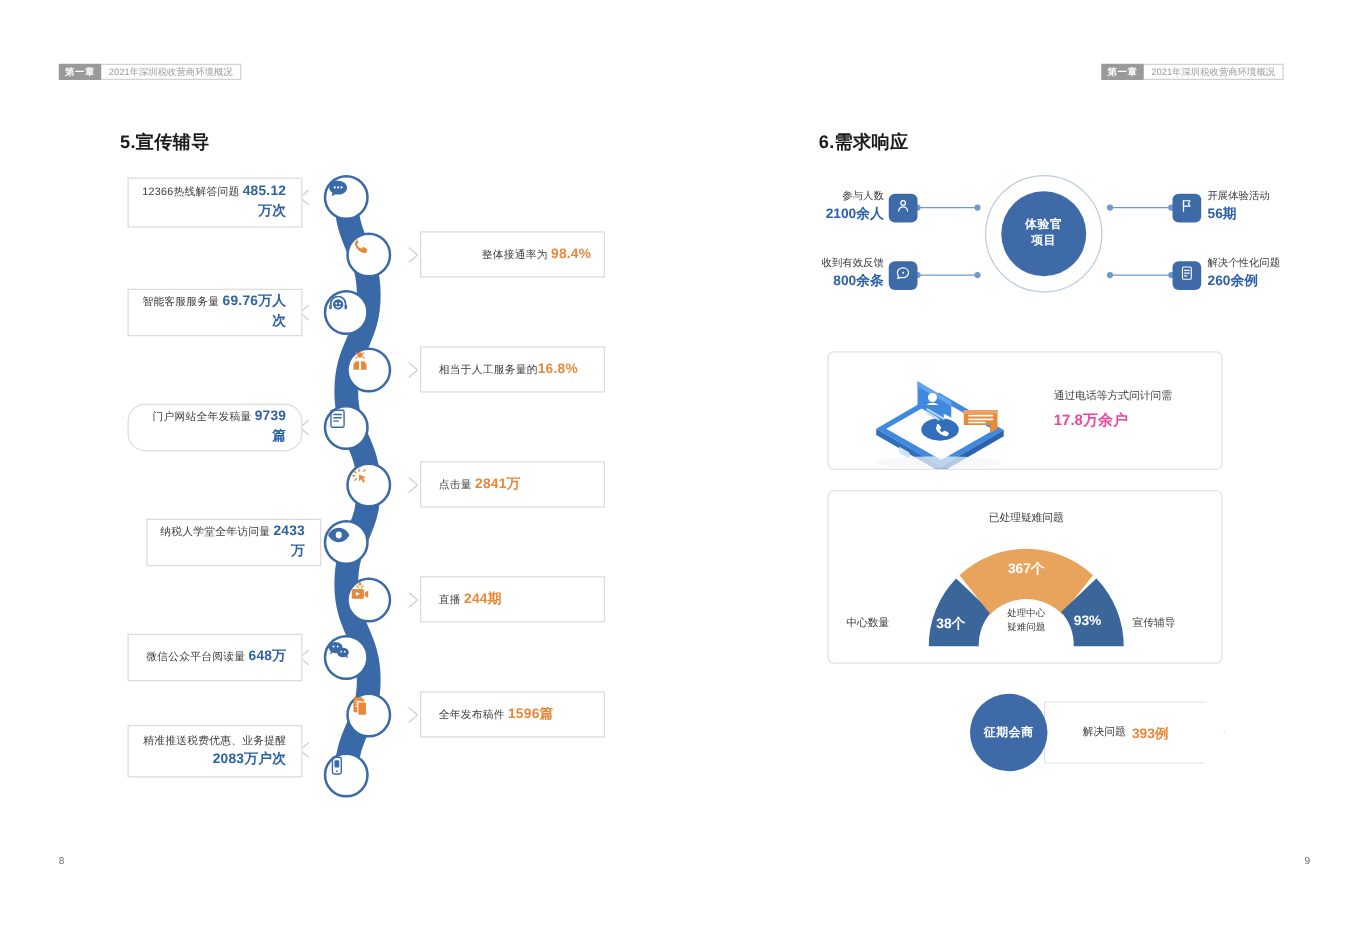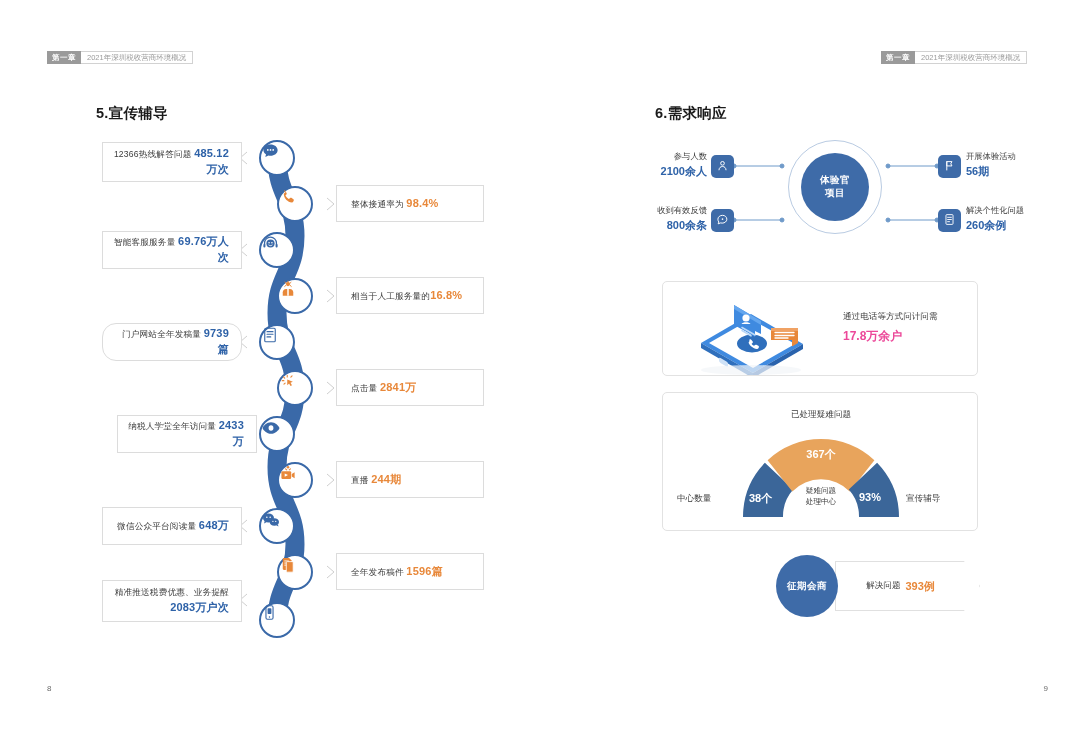--- a/index.html
+++ b/index.html
@@ -116,21 +116,21 @@
         <path d="M144,460 l7,-6 M144,460 l7,6"></path>
       </g>
     </svg>
 
     <div class="tl-box left" style="left:6px;top:2px;width:140px;height:40px;">
       <div class="tl-lines">
         <div><span>12366热线解答问题</span>
           <span class="tl-num blue">485.12万次</span></div>
       </div>
     </div>
-    <div class="tl-box right" style="left:240px;top:45px;width:148px;height:37px;">
+    <div class="tl-box right" style="left:240px;top:45px;width:148px;height:37px;justify-content:flex-end;">
       <div class="tl-lines">
         <div><span>整体接通率为</span>
           <span class="tl-num orange">98.4%</span></div>
       </div>
     </div>
     <div class="tl-box left" style="left:6px;top:91px;width:140px;height:38px;">
       <div class="tl-lines">
         <div><span>智能客服服务量</span>
           <span class="tl-num blue">69.76万人次</span></div>
       </div>
@@ -432,22 +432,22 @@
       <path d="M80 124 A78 78 0 0 1 101.9 69.8 L130.2 96.6 A40 40 0 0 0 120 124 Z" fill="#3b6699"></path>
       <path d="M104.6 67.2 A78 78 0 0 1 211.4 67.2 L186.7 98.4 A40 40 0 0 0 129.3 98.4 Z" fill="#e8a45c"></path>
       <path d="M214.1 69.8 A78 78 0 0 1 236 124 L196 124 A40 40 0 0 0 185.8 96.6 Z" fill="#3b6699"></path>
     </svg>
     <div class="gauge-top-val">367个</div>
     <div class="gauge-side" style="left:86px;top:98px;">38个</div>
     <div class="gauge-side" style="left:196px;top:98px;">93%</div>
     <div class="gauge-out" style="left:14px;top:100px;">中心数量</div>
     <div class="gauge-out" style="left:243px;top:100px;">宣传辅导</div>
     <div class="gauge-center">
+      <div>处理中心</div>
       <div>疑难问题</div>
-      <div>处理中心</div>
     </div>
   </div>
 </div>
 
 <div id="chev">
   <div class="chev" id="chev-r">
     <span>解决问题</span>
     <span class="v orange">393例</span>
   </div>
   <div id="chev-c">征期会商</div>

